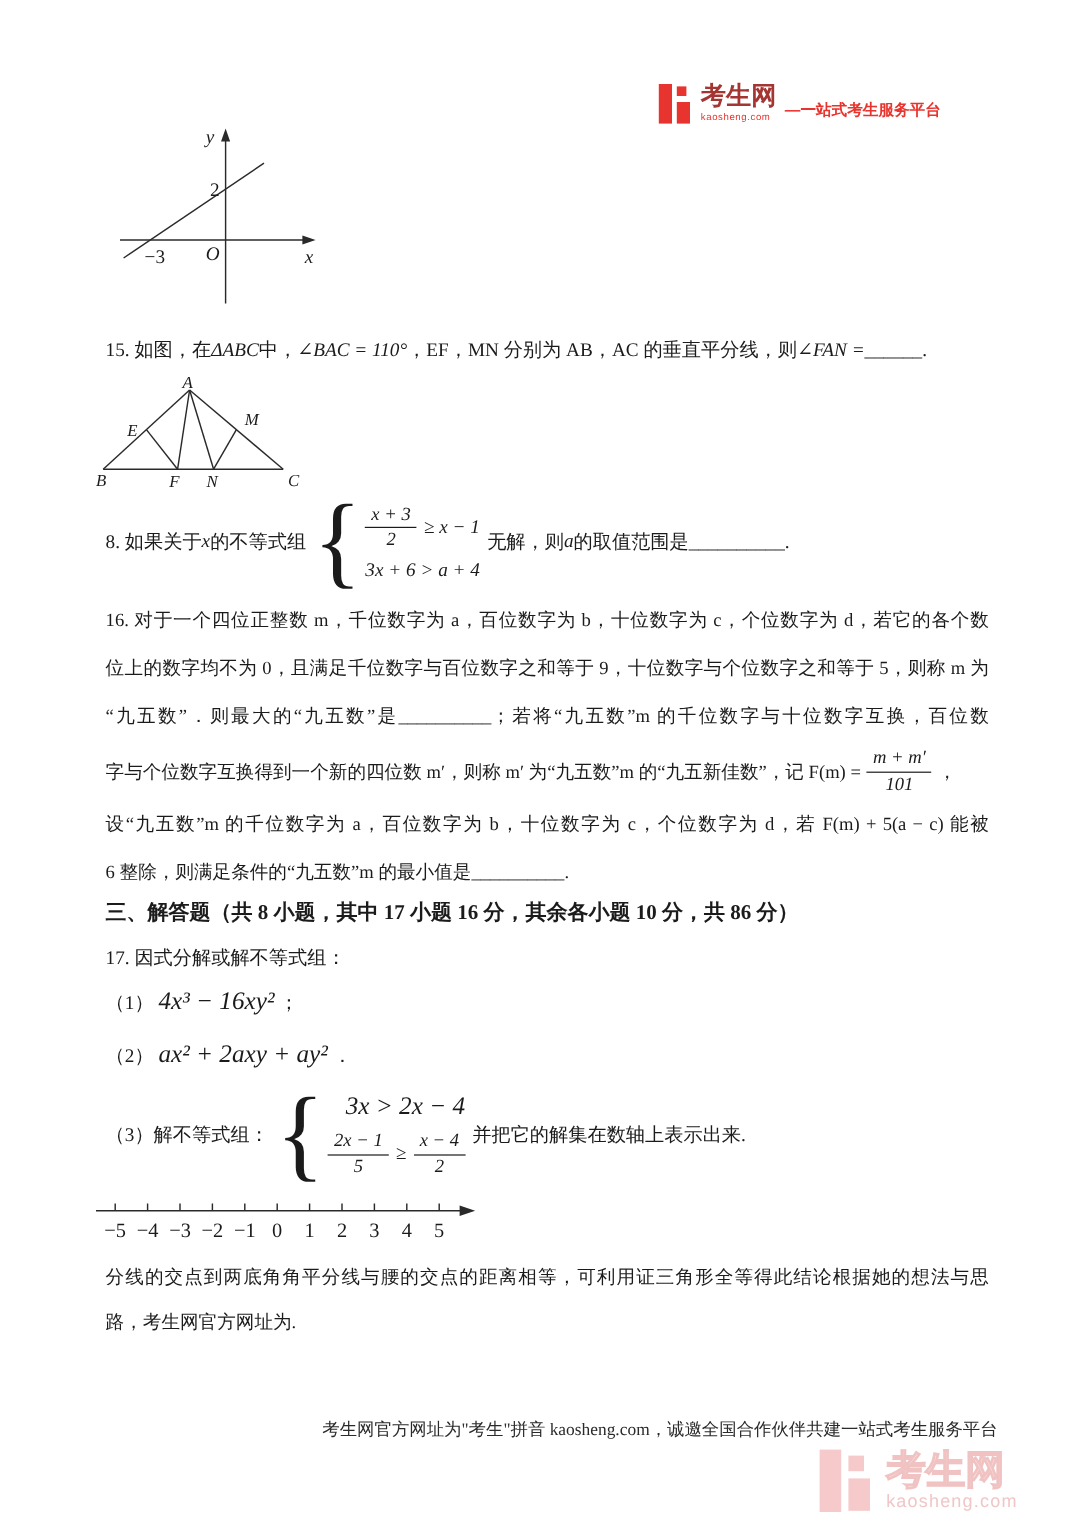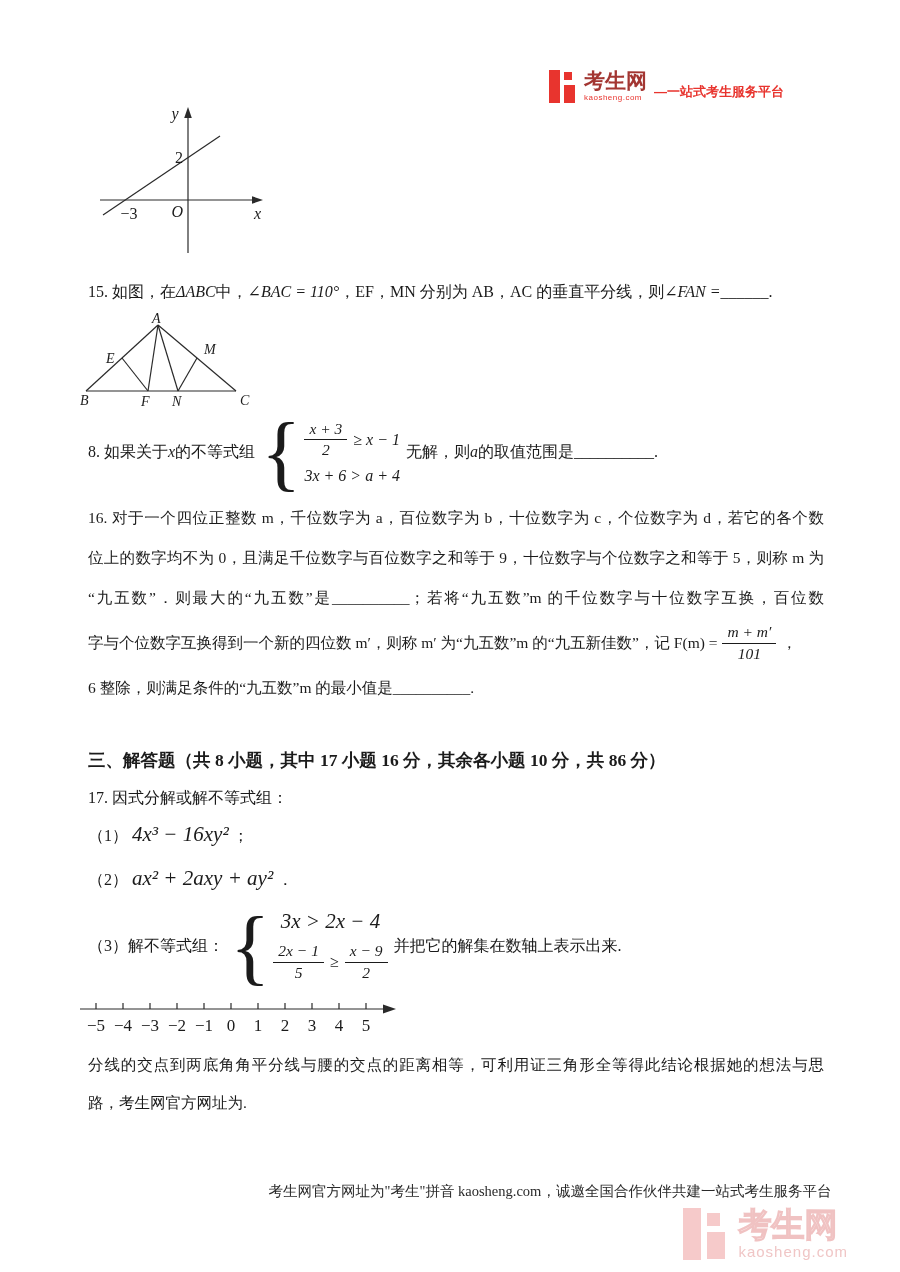--- a/index.html
+++ b/index.html
@@ -22,21 +22,21 @@
   .para{position:absolute;font-size:16px;white-space:nowrap;}
   .mi{font-style:italic;}
   .blk{position:absolute;width:736px;}
   .l{height:40px;line-height:40px;font-size:15.5px;white-space:nowrap;}
   .jl{text-align:justify;text-align-last:justify;white-space:normal;}
   .l4{height:50px;display:flex;align-items:center;white-space:nowrap;font-size:15.5px;}
 
   
   .sys{display:inline-flex;align-items:center;margin:0 6px;}
   .brace{font-family:"Liberation Serif",serif;font-size:84px;font-weight:400;line-height:.9;transform:scaleY(1.02);margin-right:3px;}
-  .rows{display:inline-flex;flex-direction:column;align-items:center;gap:7px;}
+  .rows{display:inline-flex;flex-direction:column;align-items:flex-end;gap:7px;}
   .row{display:inline-flex;align-items:center;gap:6px;font-size:16px;}
   .frac{display:inline-flex;flex-direction:column;align-items:center;font-style:italic;font-size:15.5px;}
   .frac .top{border-bottom:1.2px solid #1b1b1b;padding:0 5px;line-height:1.3;}
   .frac .bot{line-height:1.3;}
   .l4 .frac{margin:0 5px;}
 
   .sec-title{position:absolute;left:88px;top:748px;font-size:17.5px;font-weight:bold;white-space:nowrap;}
 
   .item{position:absolute;left:88px;font-size:16px;white-space:nowrap;}
   .item .mi{font-size:21px;}
@@ -144,20 +144,21 @@
     <div class="l jl">位上的数字均不为 0，且满足千位数字与百位数字之和等于 9，十位数字与个位数字之和等于 5，则称 m 为</div>
     <div class="l jl">“九五数”．则最大的“九五数”是__________；若将“九五数”m 的千位数字与十位数字互换，百位数</div>
     <div class="l4">
       <span>字与个位数字互换得到一个新的四位数 m′，则称 m′ 为“九五数”m 的“九五新佳数”，记 F(m) =</span>
       <span class="frac">
         <span class="top">m + m′</span>
         <span class="bot">101</span>
       </span>
       <span>，</span>
     </div>
+    <div class="l jl">设“九五数”m 的千位数字为 a，百位数字为 b，十位数字为 c，个位数字为 d，若 F(m) + 5(a − c) 能被</div>
     <div class="l">6 整除，则满足条件的“九五数”m 的最小值是__________.</div>
   </div>
 
   <div class="sec-title">三、解答题（共 8 小题，其中 17 小题 16 分，其余各小题 10 分，共 86 分）</div>
 
   <div class="item" style="top:788px;">17. 因式分解或解不等式组：</div>
 
   <div class="item" style="top:822px;">
     <span>（1）</span>
     <span class="mi">4x³ − 16xy²</span>
@@ -176,21 +177,21 @@
       <span class="brace">{</span>
       <span class="rows">
         <span class="row mi">3x &gt; 2x − 4</span>
         <span class="row">
           <span class="frac">
             <span class="top">2x − 1</span>
             <span class="bot">5</span>
           </span>
           <span>≥</span>
           <span class="frac">
-            <span class="top">x − 9</span>
+            <span class="top">x − 4</span>
             <span class="bot">2</span>
           </span>
         </span>
       </span>
     </span>
     <span>并把它的解集在数轴上表示出来.</span>
   </div>
 
   <svg class="fig" style="left:78px;top:993px;" width="325" height="44" viewBox="0 0 325 44">
     <line x1="2" y1="16" x2="306" y2="16"></line>

